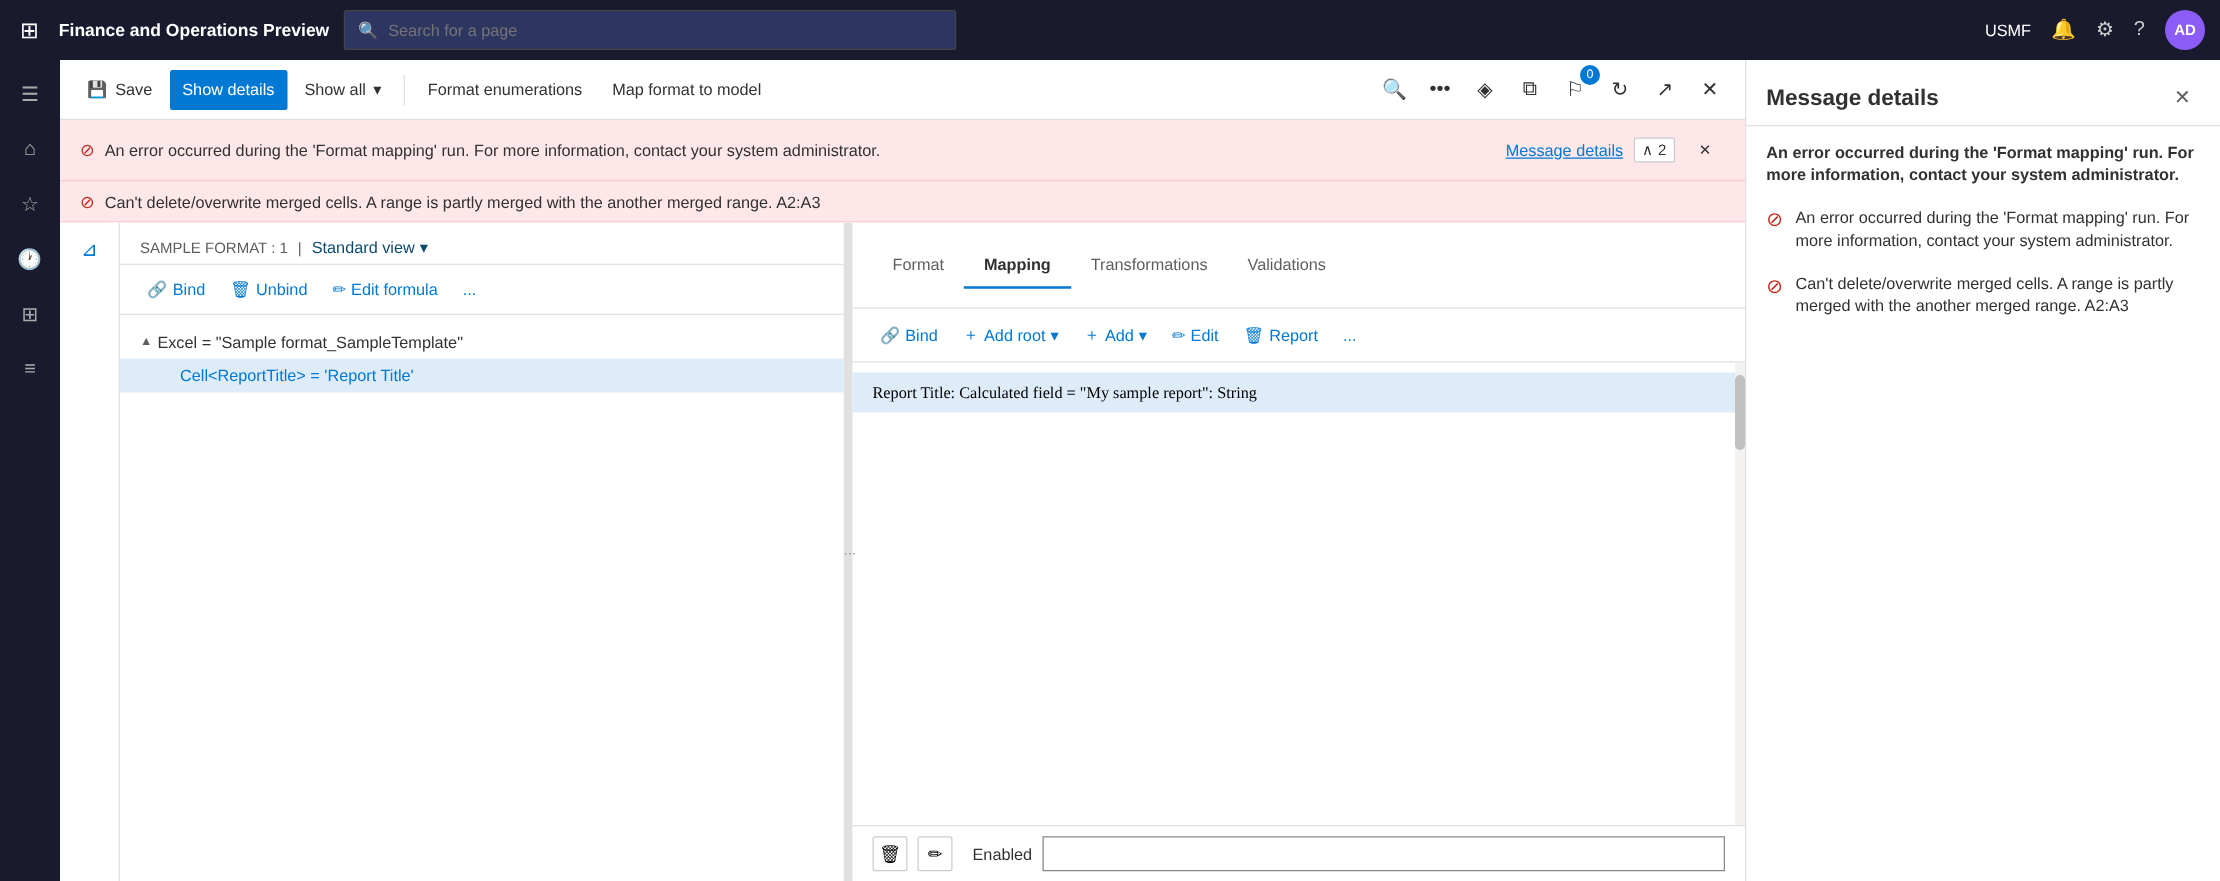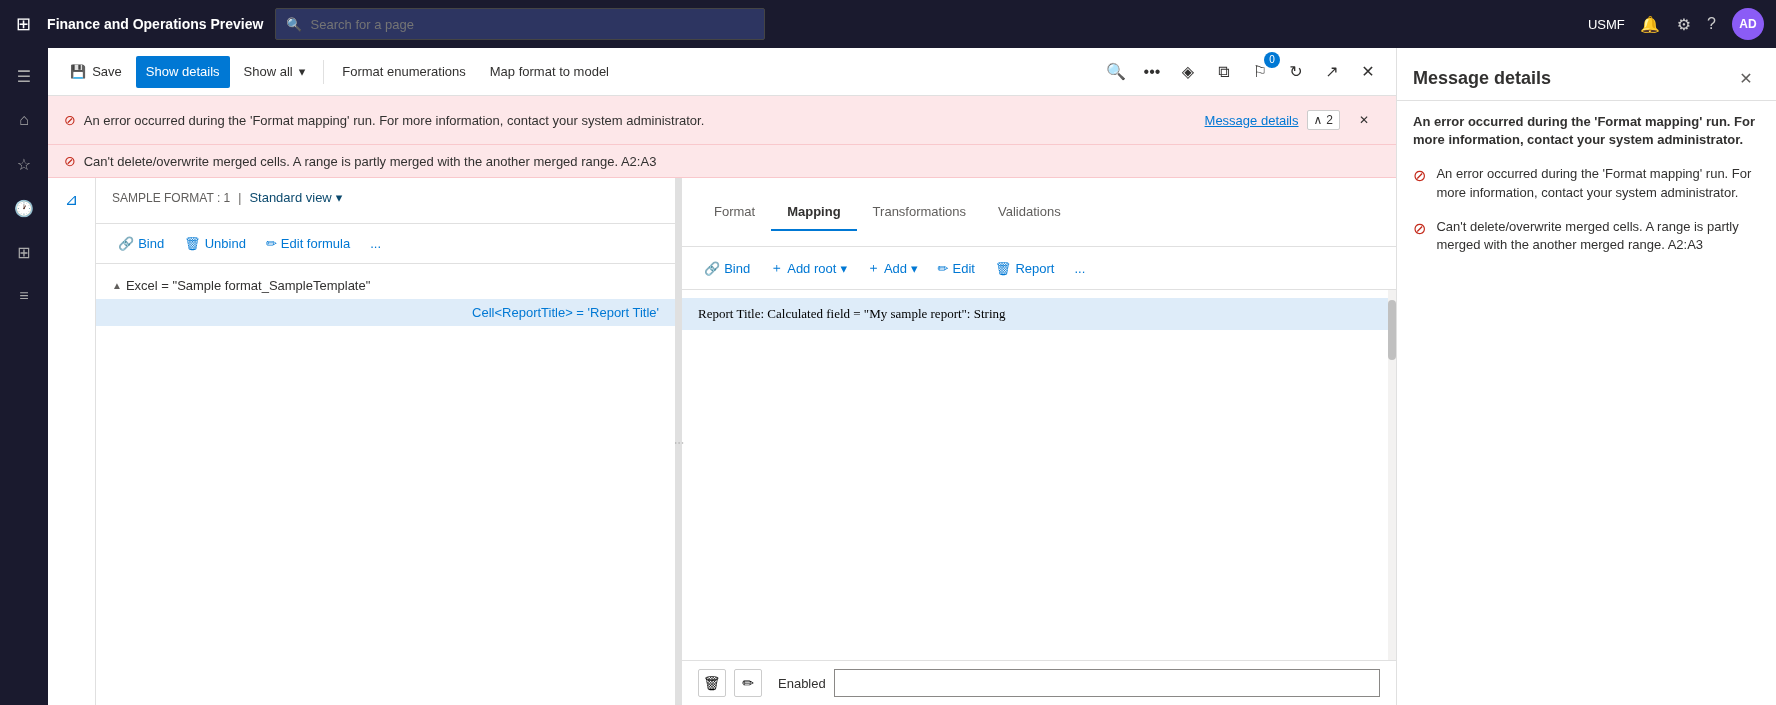--- a/index.html
+++ b/index.html
@@ -241,21 +241,21 @@
       overflow: hidden;
     }
     .format-header {
       padding: 12px 16px 6px;
       border-bottom: 1px solid #e0e0e0;
     }
     .format-header-top {
       display: flex;
       align-items: center;
       gap: 8px;
-      margin-bottom: 12px;
+      margin-bottom: 0;
       font-size: 12px;
       color: #605e5c;
     }
     .format-title {
       font-size: 22px;
       font-weight: 600;
       color: #323130;
     }
     .format-actions {
       display: flex;
@@ -280,21 +280,21 @@
       overflow-y: auto;
       padding: 8px 0;
     }
     .tree-item {
       display: flex;
       align-items: center;
       padding: 6px 16px;
       cursor: pointer;
       font-size: 13px;
     }
-    .tree-item.selected { background: #deecf9; justify-content: flex-end; }
+    .tree-item.selected { background: #deecf9; }
     .tree-item .indent { display: inline-block; width: 16px; }
     .tree-chevron { font-size: 10px; margin-right: 4px; color: #605e5c; }
     .tree-label { color: #323130; }
     .formula-label { color: #0078d4; }
 
     
     .v-resizer {
       width: 6px;
       background: #e0e0e0;
       cursor: col-resize;

